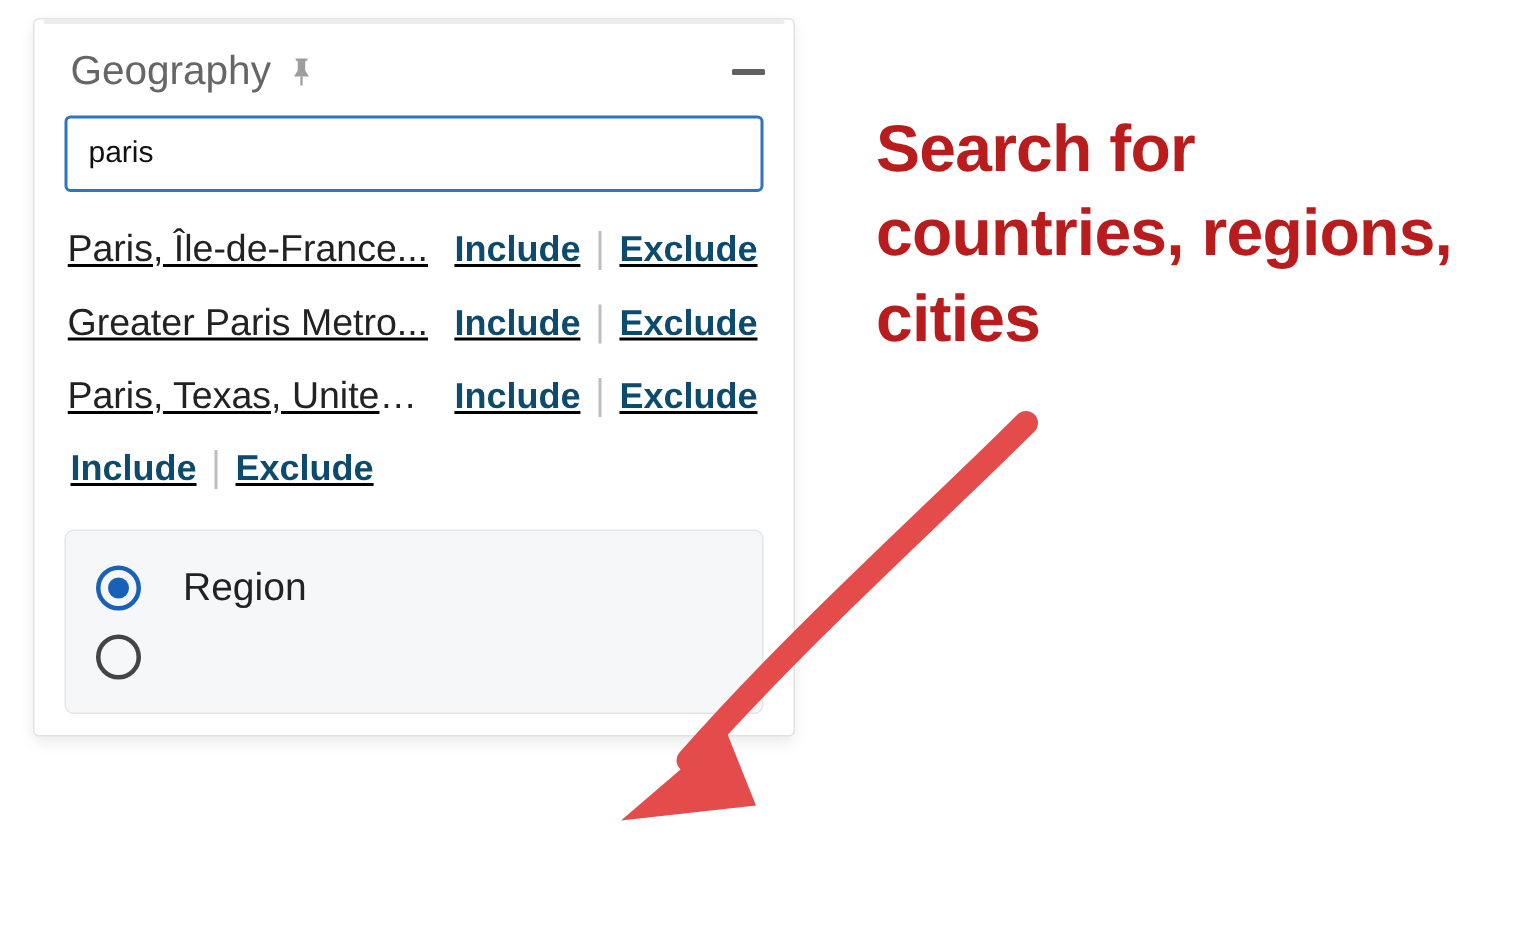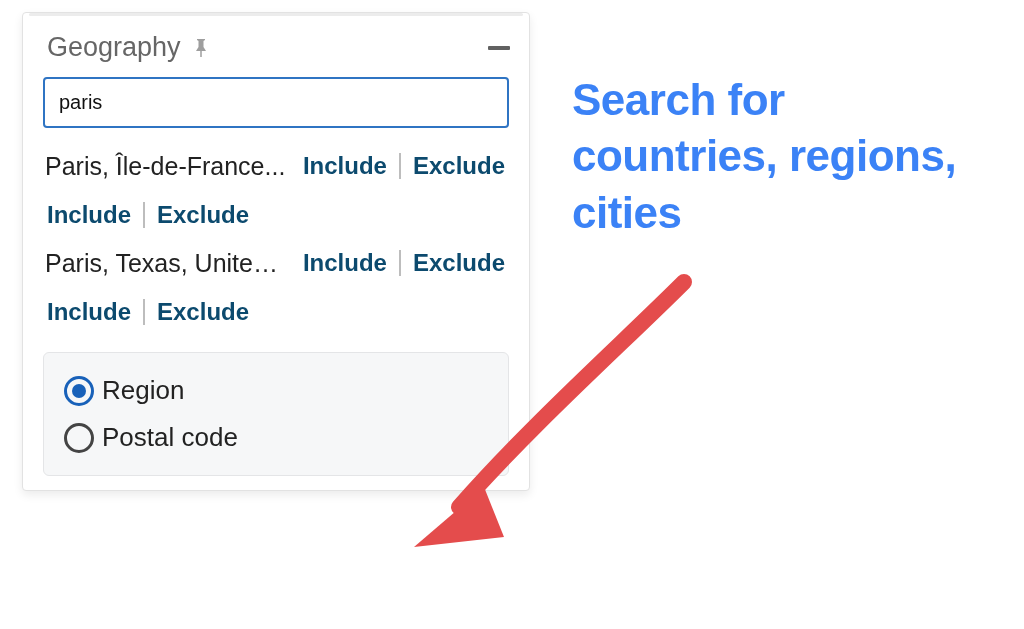--- a/index.html
+++ b/index.html
@@ -42,23 +42,24 @@
     border: 2px solid #2f74c3;
     border-radius: 4px;
     color: #111;
     outline: none;
     font-family: inherit;
   }
 
   .results { padding: 4px 20px 14px 20px; }
   .result-row {
     display: flex;
-    align-items: flex-start;
+    align-items: flex-end;
     padding: 10px 2px;
     gap: 10px;
+    text-decoration: underline;
   }
   .result-name {
     font-size: 25px;
     color: #222;
     white-space: nowrap;
     overflow: hidden;
     text-overflow: ellipsis;
     flex: 1 1 auto;
     min-width: 0;
   }
@@ -77,39 +78,39 @@
     margin: 2px 20px 0 20px;
     background: #f6f7f8;
     border: 1px solid #e4e5e7;
     border-radius: 6px;
     padding: 14px 18px;
   }
   .mode-row {
     display: flex;
     align-items: center;
     padding: 8px 2px;
-    gap: 8px;
+    gap: 28px;
     cursor: pointer;
   }
   .radio-outer {
     width: 30px; height: 30px; border: 3px solid #1861b9; border-radius: 50%;
     display: inline-flex; align-items: center; justify-content: center;
     flex-shrink: 0;
   }
   .radio-outer.unchecked { border-color: #444; }
   .radio-dot { width: 14px; height: 14px; background: #1861b9; border-radius: 50%; }
   .mode-label { font-size: 26px; color: #222; }
 
   
   .callout {
     position: absolute;
-    left: 572px;
+    left: 584px;
     top: 72px;
     width: 420px;
-    color: #3b82f6;
+    color: #b91c1c;
     font-size: 44px;
     font-weight: 700;
     line-height: 1.28;
     letter-spacing: -0.5px;
   }
   .arrow {
     position: absolute;
     left: 384px;
     top: 272px;
     width: 320px;
@@ -148,20 +149,21 @@
       <div class="result-row">
         <span class="result-name">Paris, Île-de-France...</span>
         <span class="ie-group">
           <span class="ie-btn">Include</span>
           <span class="ie-sep"></span>
           <span class="ie-btn">Exclude</span>
         </span>
       </div>
 
       <div class="result-row">
+        <span class="result-name">Greater Paris Metro...</span>
         <span class="ie-group">
           <span class="ie-btn">Include</span>
           <span class="ie-sep"></span>
           <span class="ie-btn">Exclude</span>
         </span>
       </div>
 
       <div class="result-row">
         <span class="result-name">Paris, Texas, United ...</span>
         <span class="ie-group">
@@ -183,21 +185,20 @@
 
     <div class="mode-box">
       <div class="mode-row">
         <span class="radio-outer">
           <span class="radio-dot"></span>
         </span>
         <span class="mode-label">Region</span>
       </div>
       <div class="mode-row">
         <span class="radio-outer unchecked"></span>
-        <span class="mode-label">Postal code</span>
       </div>
     </div>
 
   </div>
 
   <div class="callout">Search for countries, regions, cities</div>
 
   <svg class="arrow" viewBox="0 0 320 300">
 
     <path d="M300 10 C 240 70, 150 150, 75 235" stroke="#e44c4c" stroke-width="16" fill="none" stroke-linecap="round"></path>

